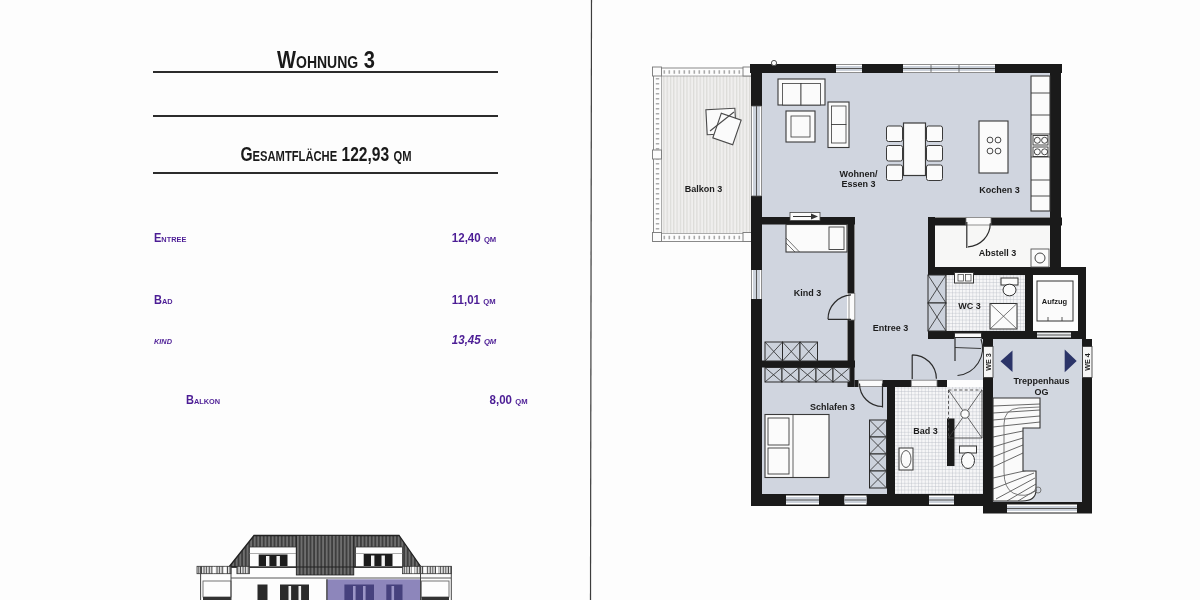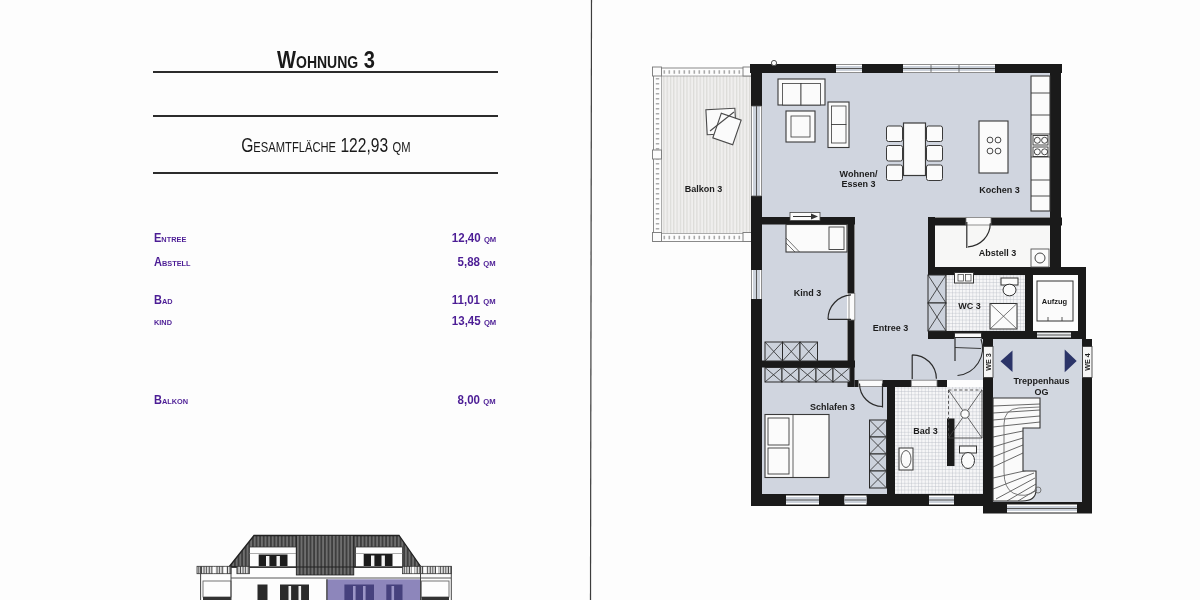--- a/index.html
+++ b/index.html
@@ -13,27 +13,26 @@
   .row .l{display:inline-block;transform:scaleX(0.92);transform-origin:0 50%;}
   .row .v{position:absolute;right:0;top:0;display:inline-block;transform:scaleX(0.96);transform-origin:100% 50%;}
   svg{position:absolute;left:0;top:0;}
 </style>
 </head>
 <body>
 <div id="page">
   <div class="hdr" style="top:35px;font-size:23px;font-weight:bold;margin-top:12px;"><span style="display:inline-block;transform:scaleX(0.875);">Wohnung 3</span></div>
   <div class="rule" style="top:71px;"></div>
   <div class="rule" style="top:115px;"></div>
-  <div class="hdr" style="top:134px;font-size:19.5px;font-weight:normal;"><span style="display:inline-block;transform:scaleX(0.80);">Gesamtfläche 122,93 qm</span></div>
+  <div class="hdr" style="top:143px;font-size:19.5px;font-weight:bold;"><span style="display:inline-block;transform:scaleX(0.80);">Gesamtfläche 122,93 qm</span></div>
   <div class="rule" style="top:172px;"></div>
   <div class="row" style="top:230.7px;"><span class="l">Entree</span><span class="v">12,40 qm</span></div>
-  <div class="row" style="top:254.5px;"><span class="l">Abstell</span><span class="v">5,88 qm</span></div>
   <div class="row" style="top:293px;"><span class="l">Bad</span><span class="v">11,01 qm</span></div>
-  <div class="row" style="top:314px;"><span class="l">kind</span><span class="v">13,45 qm</span></div>
-  <div class="row" style="top:393.3px;"><span class="l">Balkon</span><span class="v">8,00 qm</span></div>
+  <div class="row" style="top:333px;font-style:italic;"><span class="l">kind</span><span class="v">13,45 qm</span></div>
+  <div class="row" style="top:393.3px;margin-left:32px;"><span class="l">Balkon</span><span class="v">8,00 qm</span></div>
 <svg width="1200" height="600" viewBox="0 0 1200 600">
 <defs>
   <pattern id="deck" width="3.3" height="8" patternUnits="userSpaceOnUse">
     <rect width="3.3" height="8" fill="#f0efee"></rect>
     <rect x="0" width="1.2" height="8" fill="#dcdbd8"></rect>
   </pattern>
   <pattern id="tile" width="3.4" height="3.4" patternUnits="userSpaceOnUse">
     <rect width="3.4" height="3.4" fill="#f6f6f7"></rect>
     <path d="M0,0 H3.4 M0,0 V3.4" stroke="#b3b8c2" stroke-width="0.75" fill="none"></path>
   </pattern>

